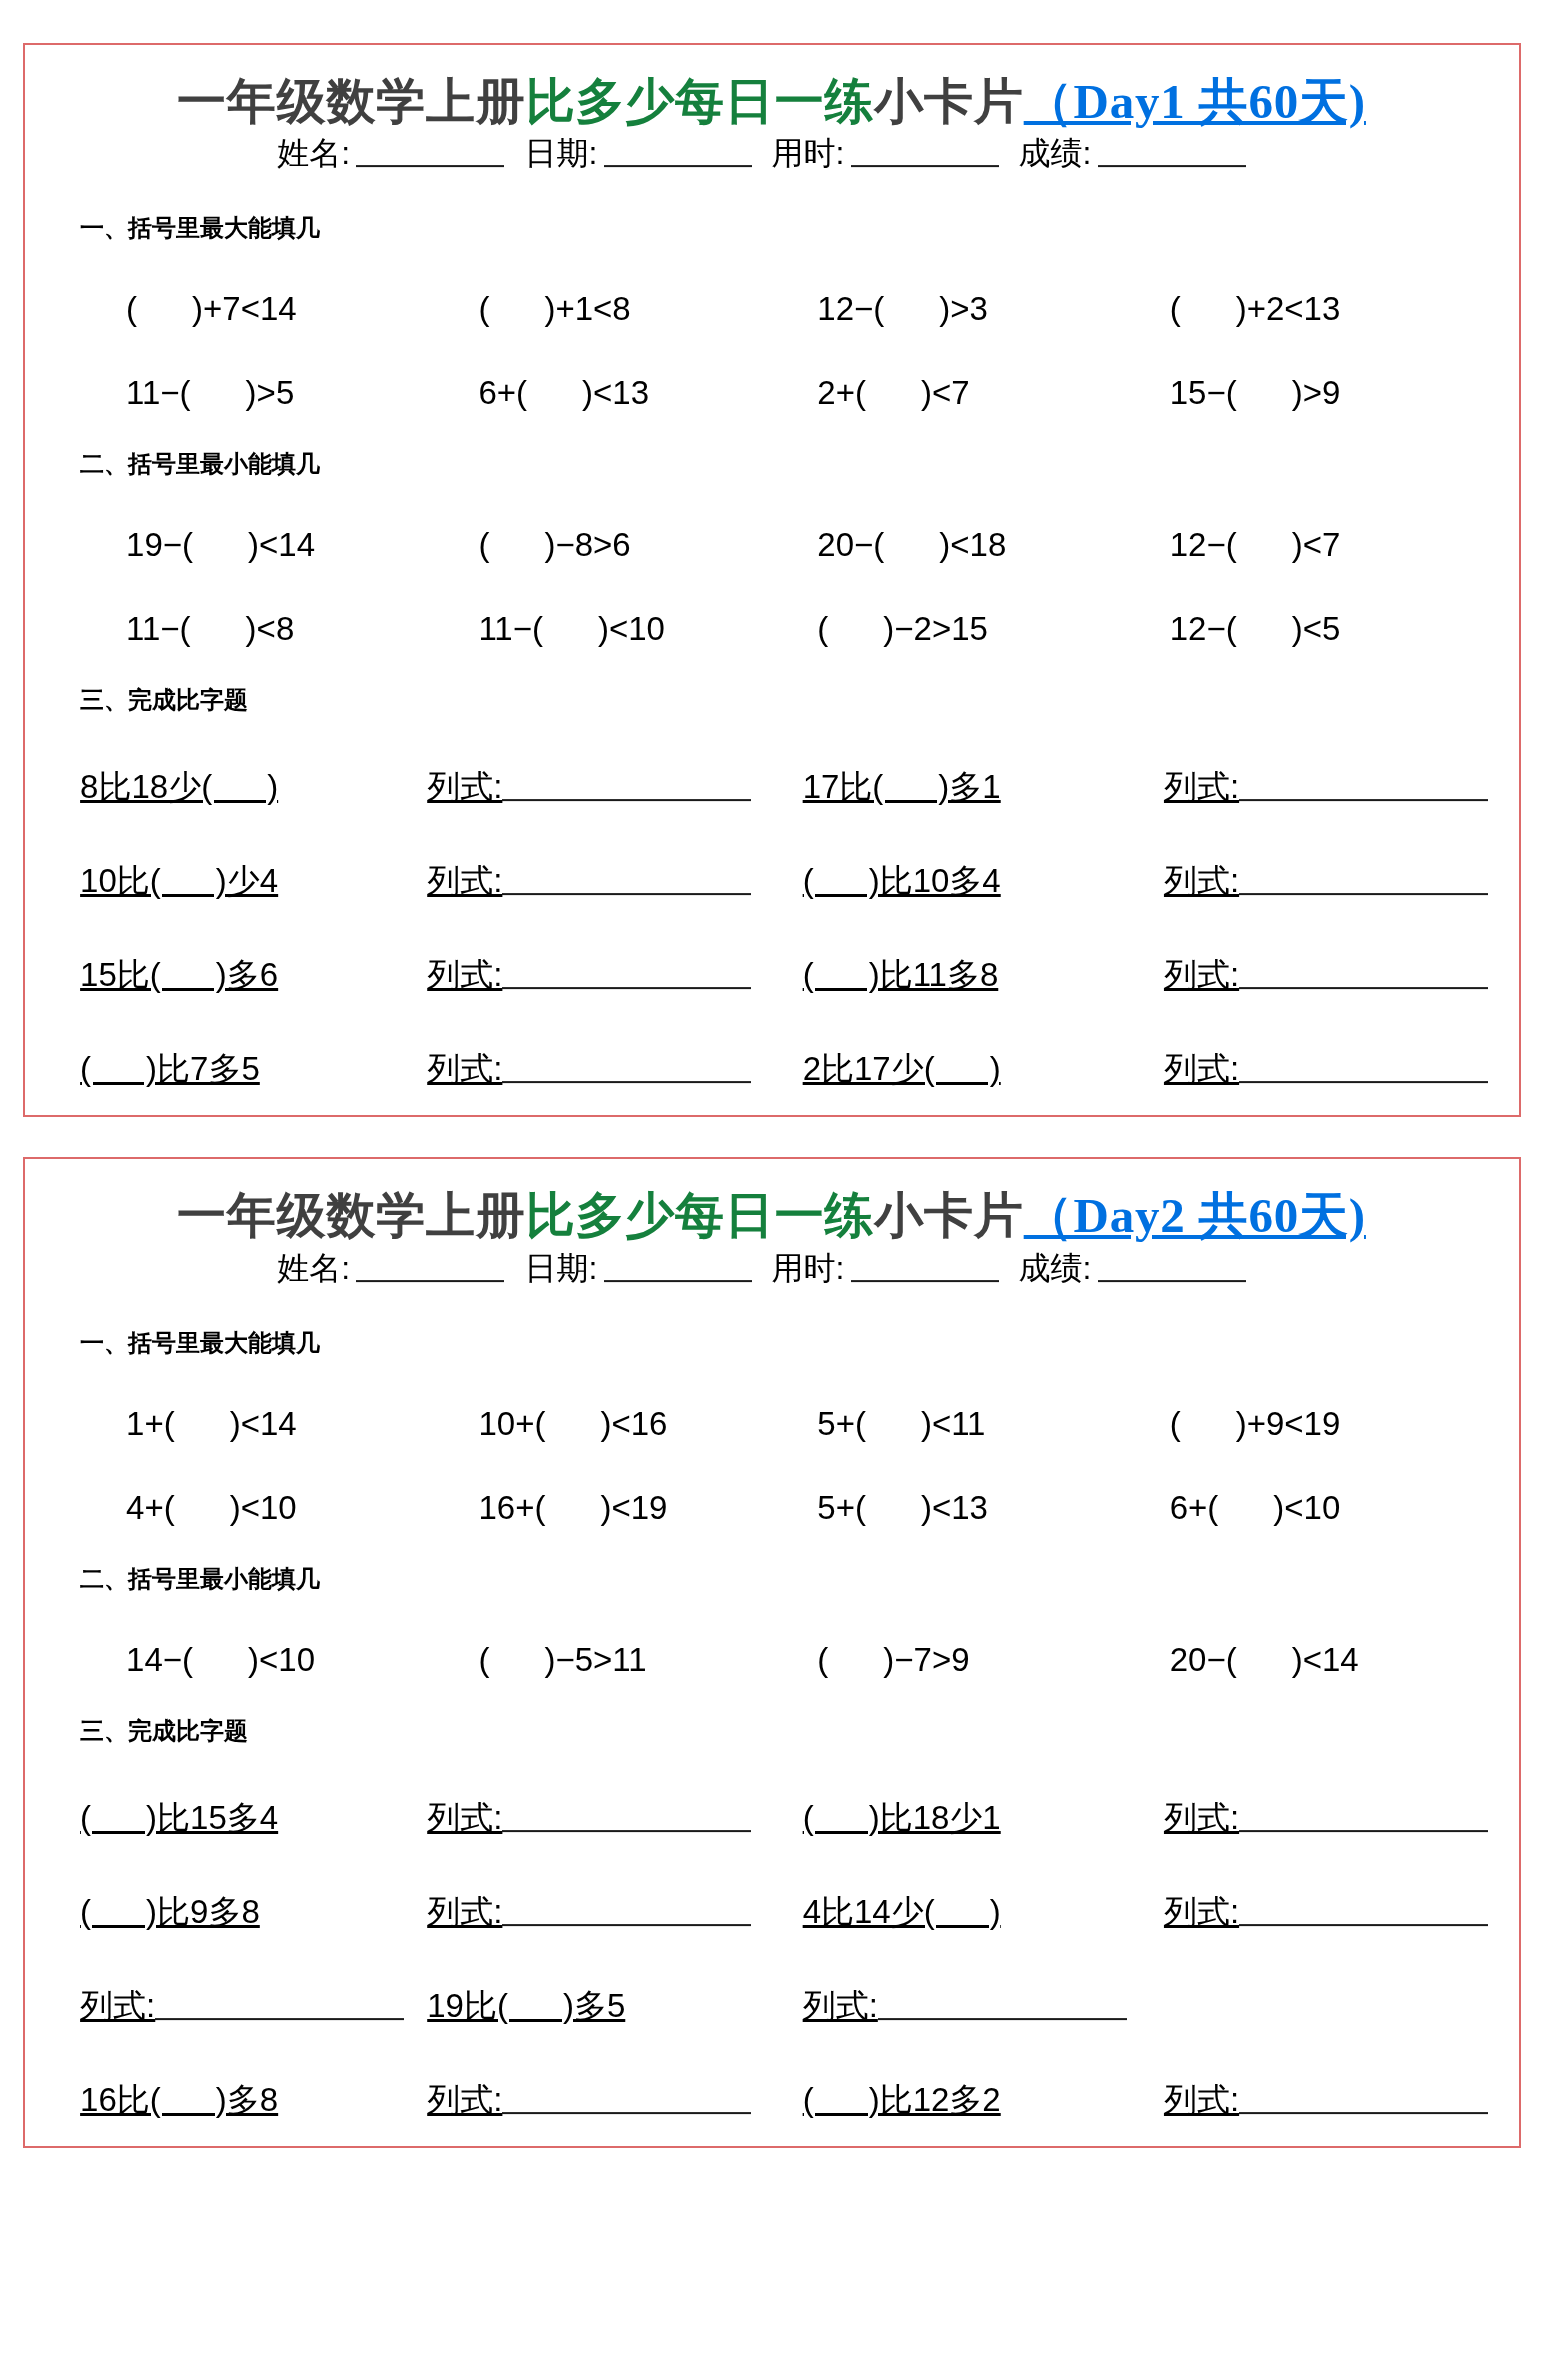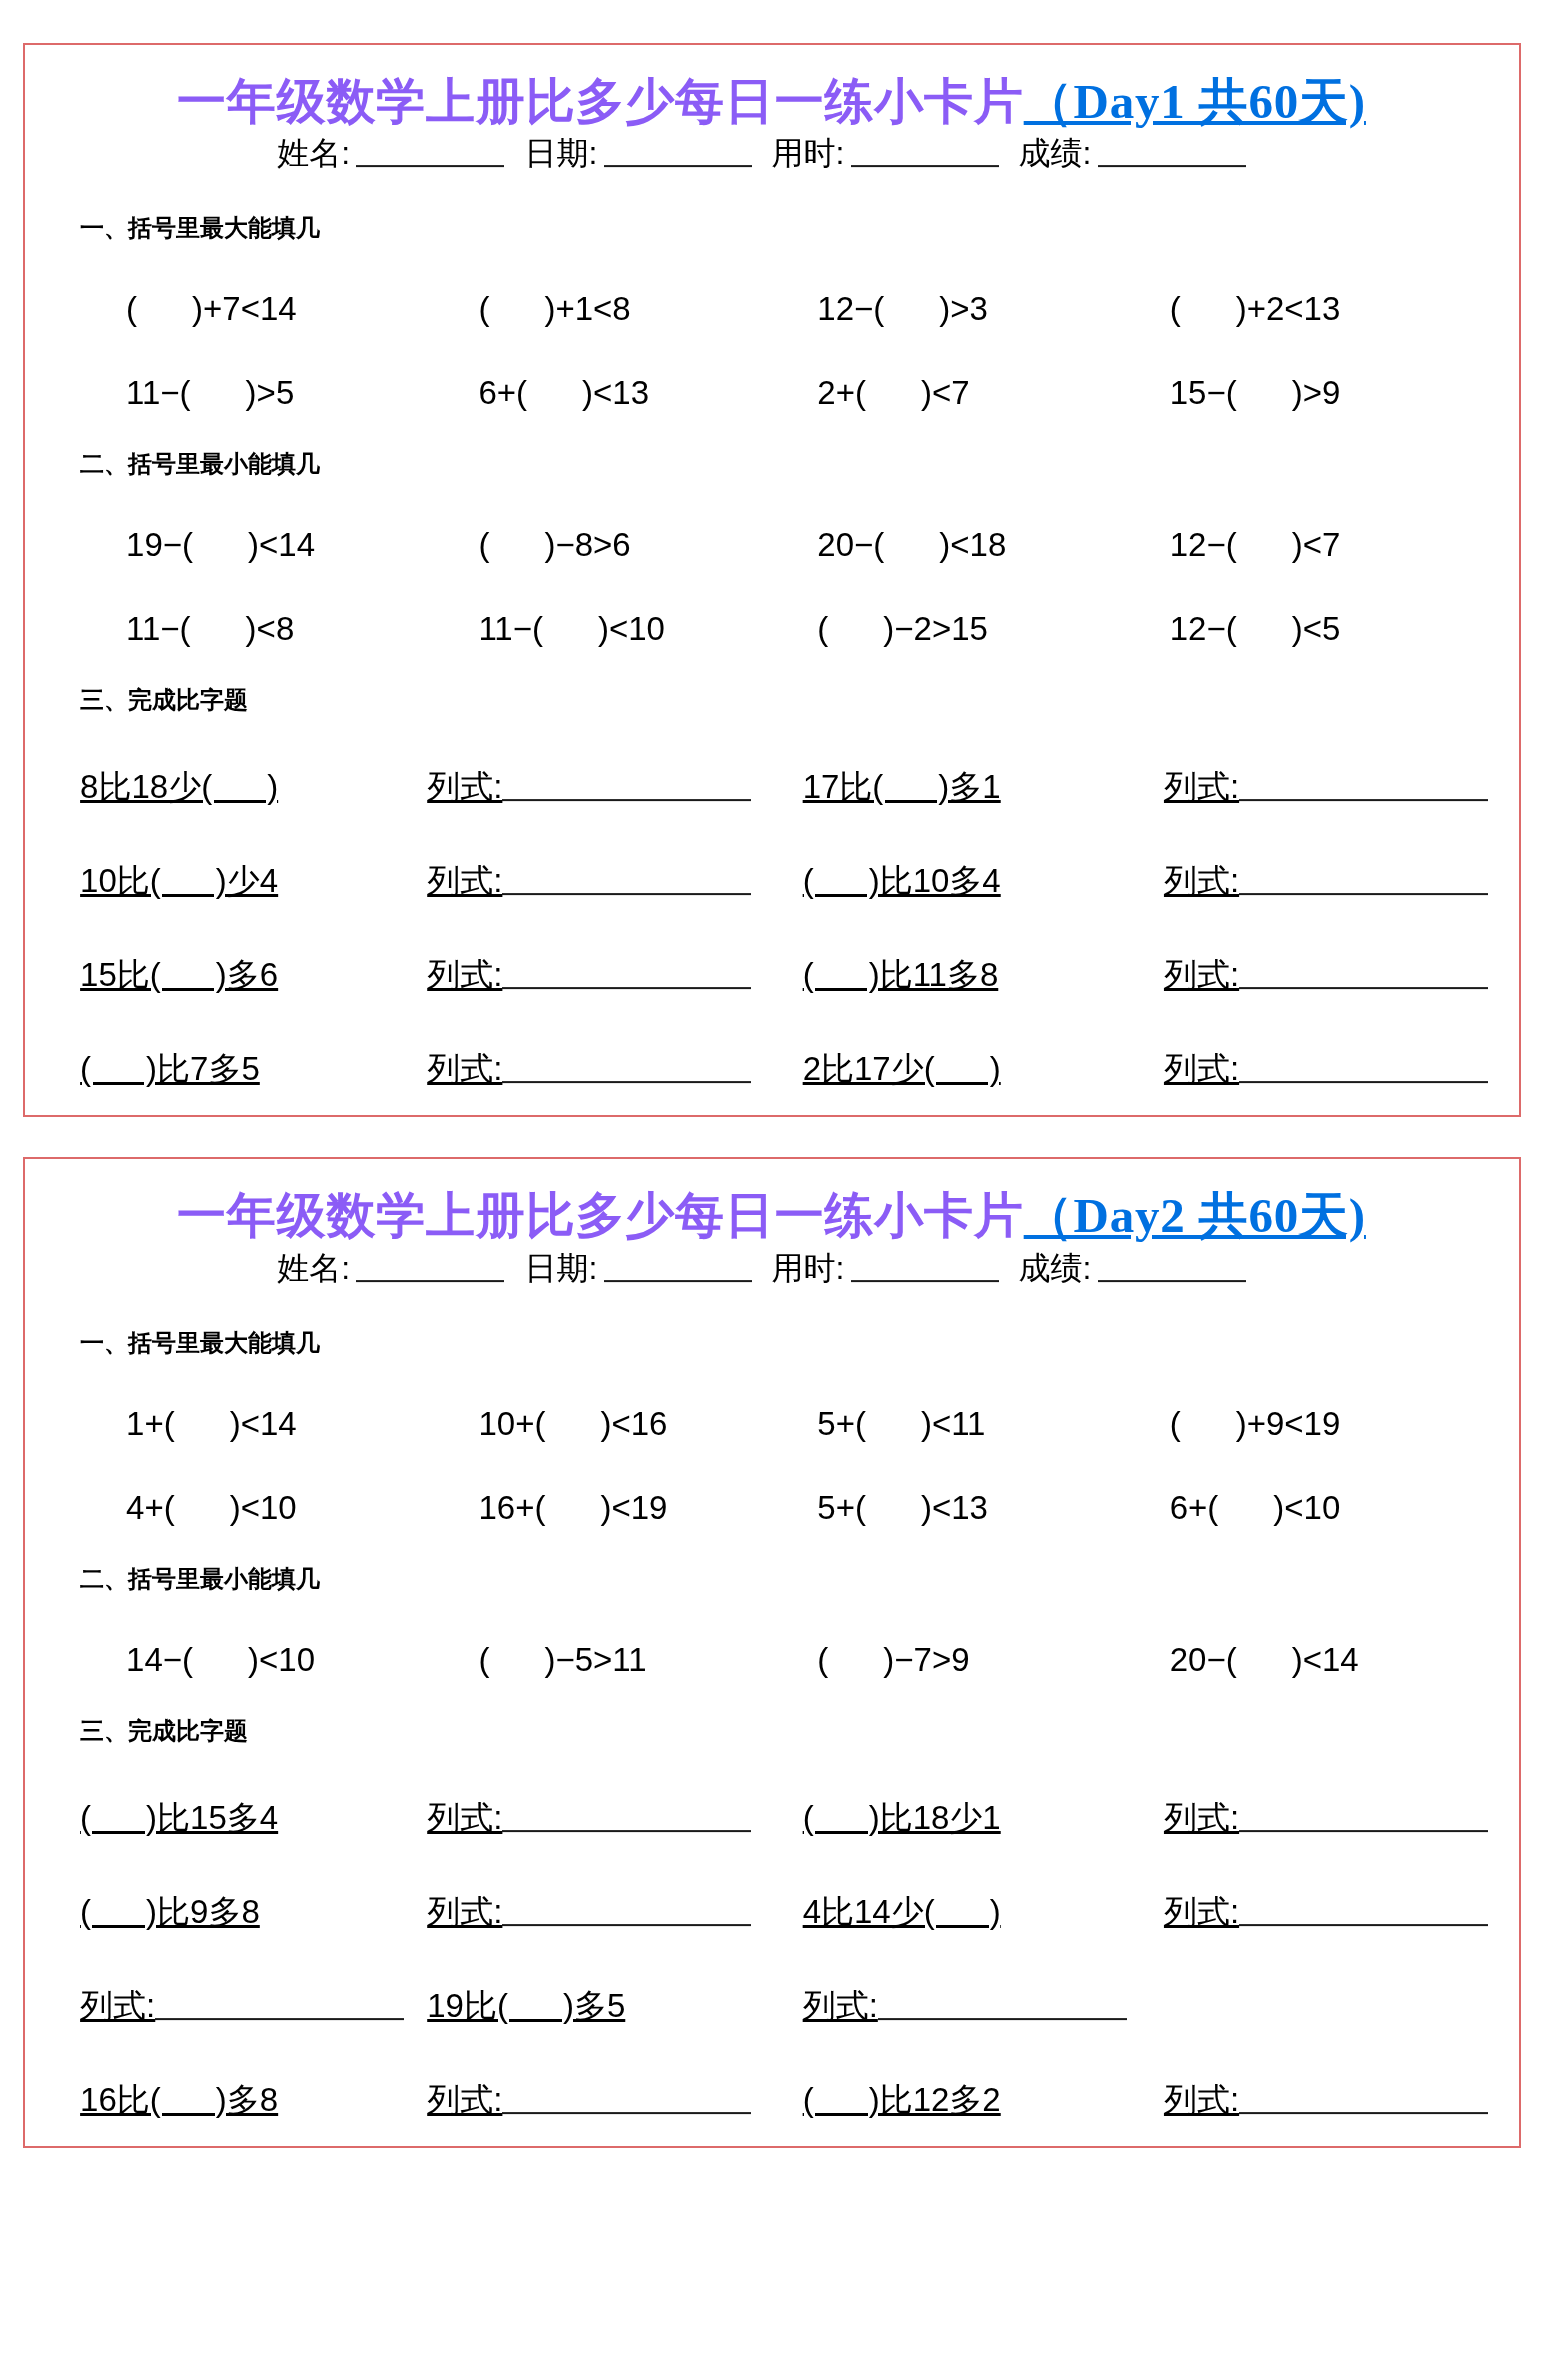--- a/index.html
+++ b/index.html
@@ -21,22 +21,22 @@
   }
 
   .title {
     text-align: center;
     font-family: "Liberation Serif", serif;
     font-weight: 700;
     font-size: 49px;
     letter-spacing: 0.8px;
     line-height: 1.25;
   }
-  .t-black { color: #8b5cf6; }
-  .t-red   { color: #8b5cf6; }
+  .t-black { color: #404040; }
+  .t-red   { color: #15803d; }
   .t-blue  { color: #0070e0; text-decoration: underline; }
 
   .info-line {
     text-align: center;
     font-size: 32px;
     white-space: pre;
   }
   .blank {
     display: inline-block;
     width: 148px;

